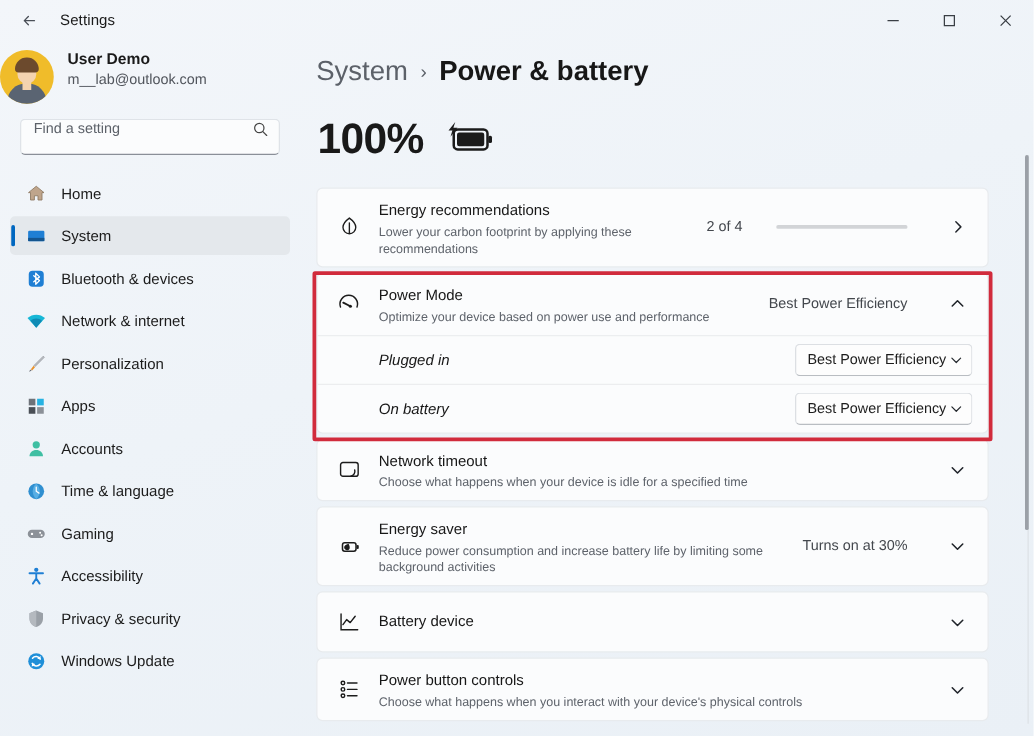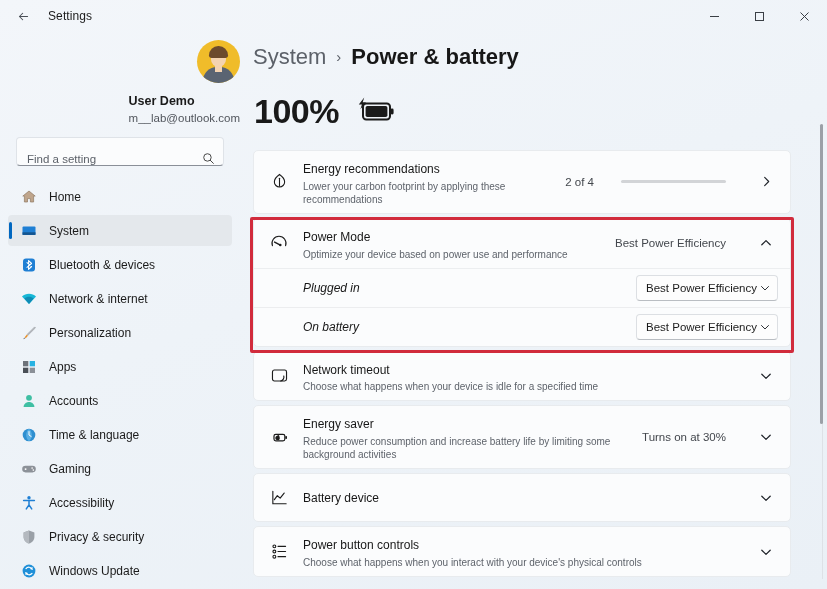--- a/index.html
+++ b/index.html
@@ -61,24 +61,23 @@
   .sidebar {
     width: 240px;
     flex: 0 0 240px;
     padding: 0 0 0 0;
     display: flex;
     flex-direction: column;
     overflow: hidden;
   }
   .account {
     display: flex;
-    align-items: flex-end;
+    align-items: flex-start;
     gap: 11px;
-    padding: 8px 0 12px 24px;
-    flex-direction: column;
+    padding: 8px 0 12px 0;
   }
   .avatar {
     width: 43px; height: 43px;
     border-radius: 50%;
     background: #f0bc2a;
     position: relative;
     overflow: hidden;
     flex: 0 0 43px;
   }
   .avatar .hair {
@@ -121,21 +120,21 @@
   }
 
   .searchwrap { padding: 0 16px 0 16px; }
   .searchbox {
     height: 29px;
     background: #fbfcfd;
     border: 1px solid #dfe3e8;
     border-bottom: 1px solid #8a8f98;
     border-radius: 4px;
     display: flex;
-    align-items: flex-end;
+    align-items: flex-start;
     padding: 1px 8px 0 10px;
   }
   .searchbox input {
     flex: 1;
     border: 0;
     outline: 0;
     background: transparent;
     font-family: "Liberation Sans", sans-serif;
     font-size: 11.5px;
     color: #43474d;

